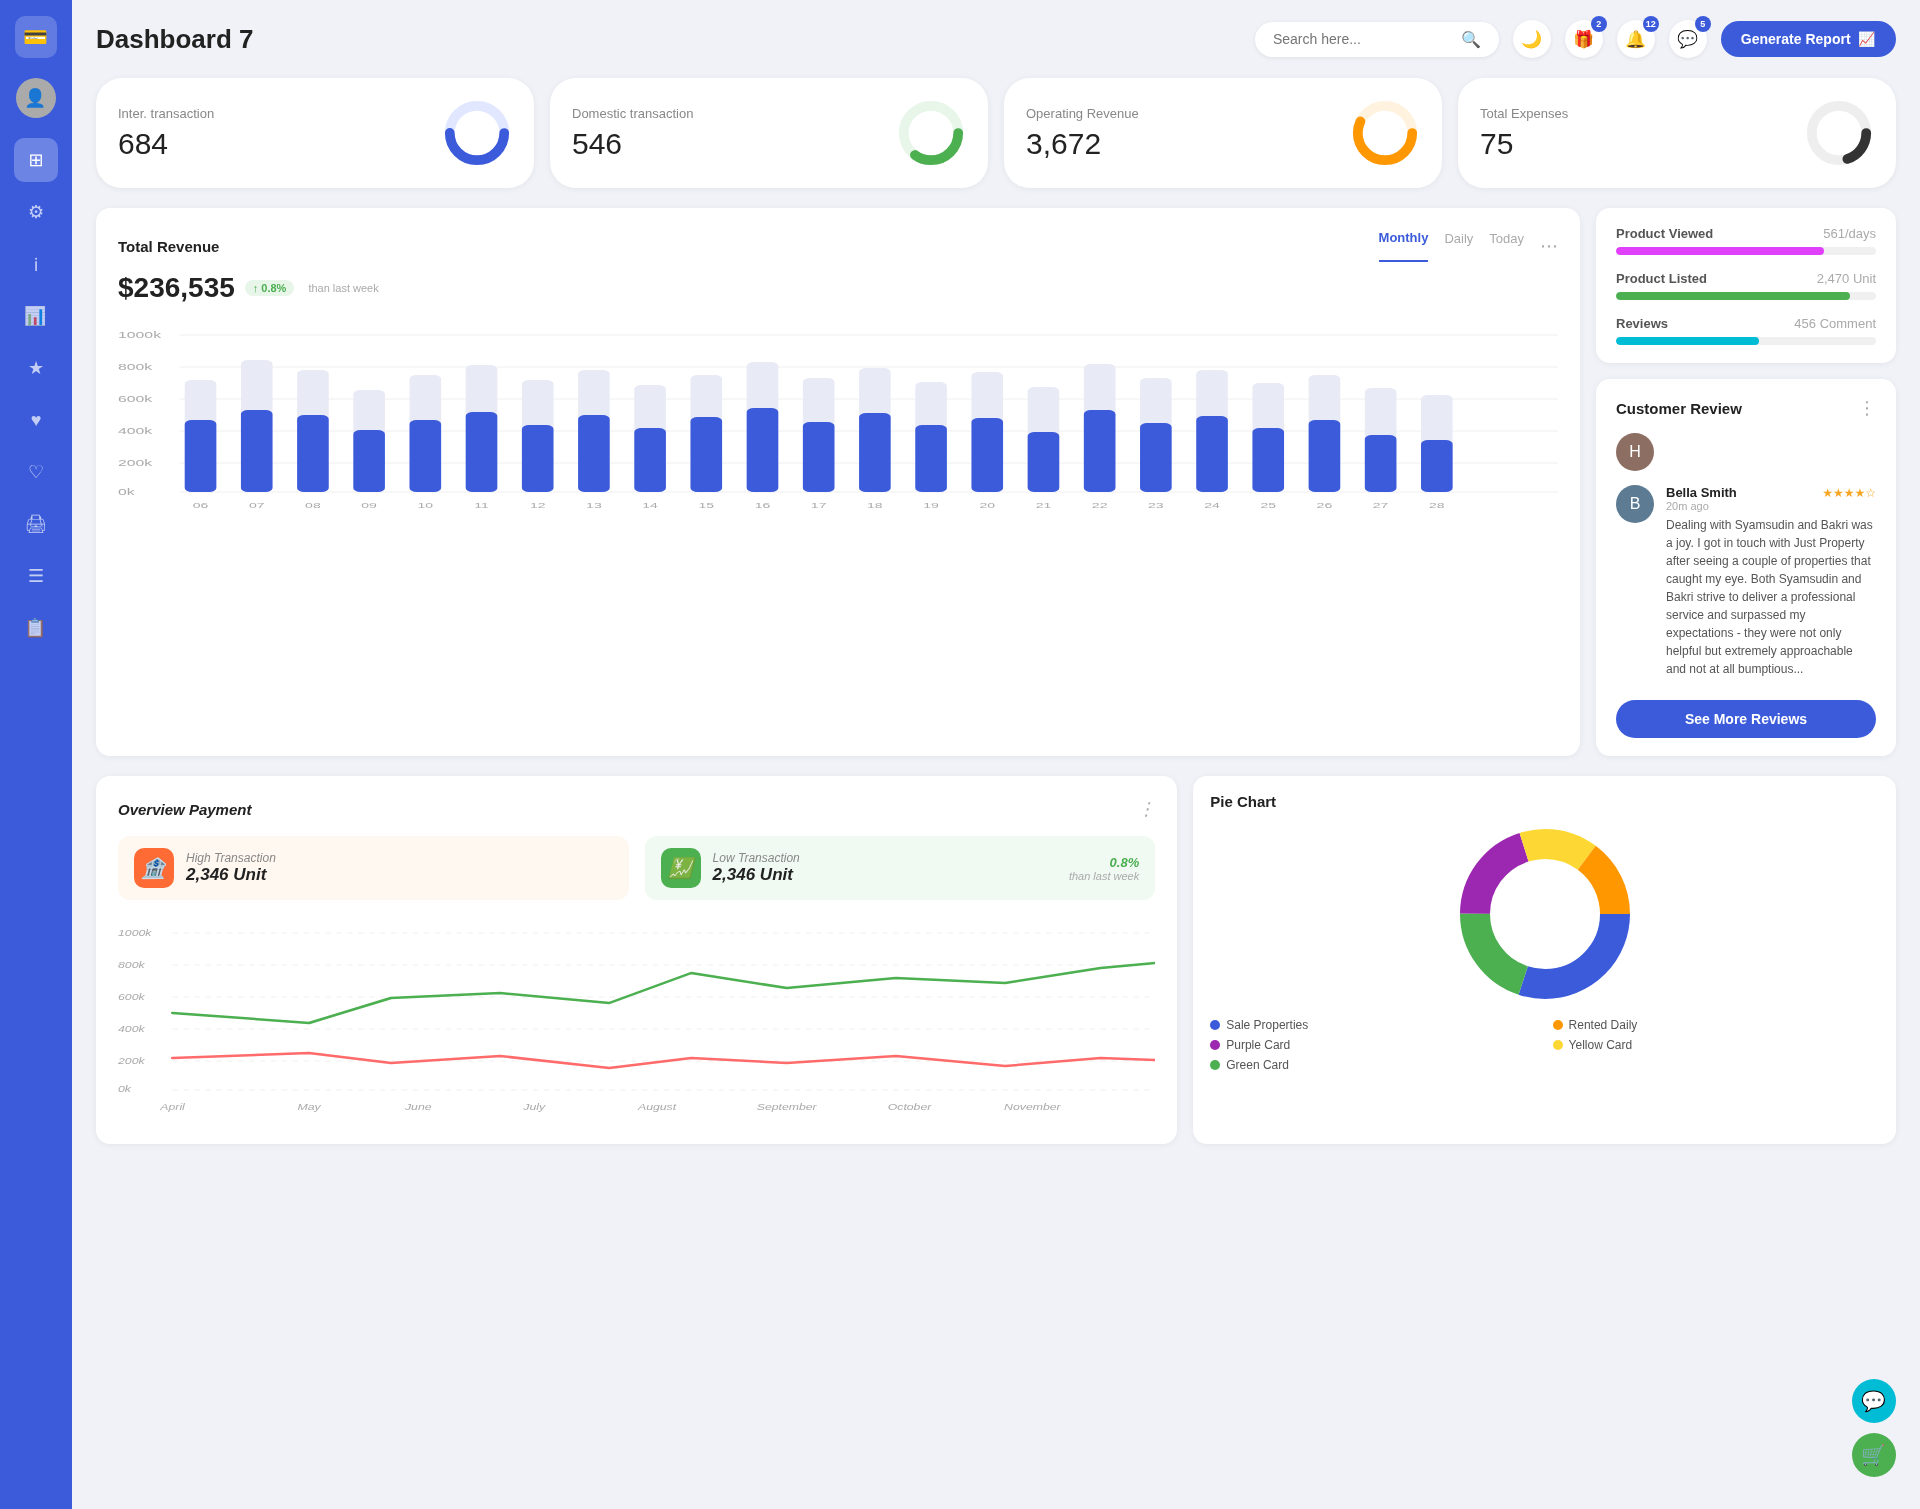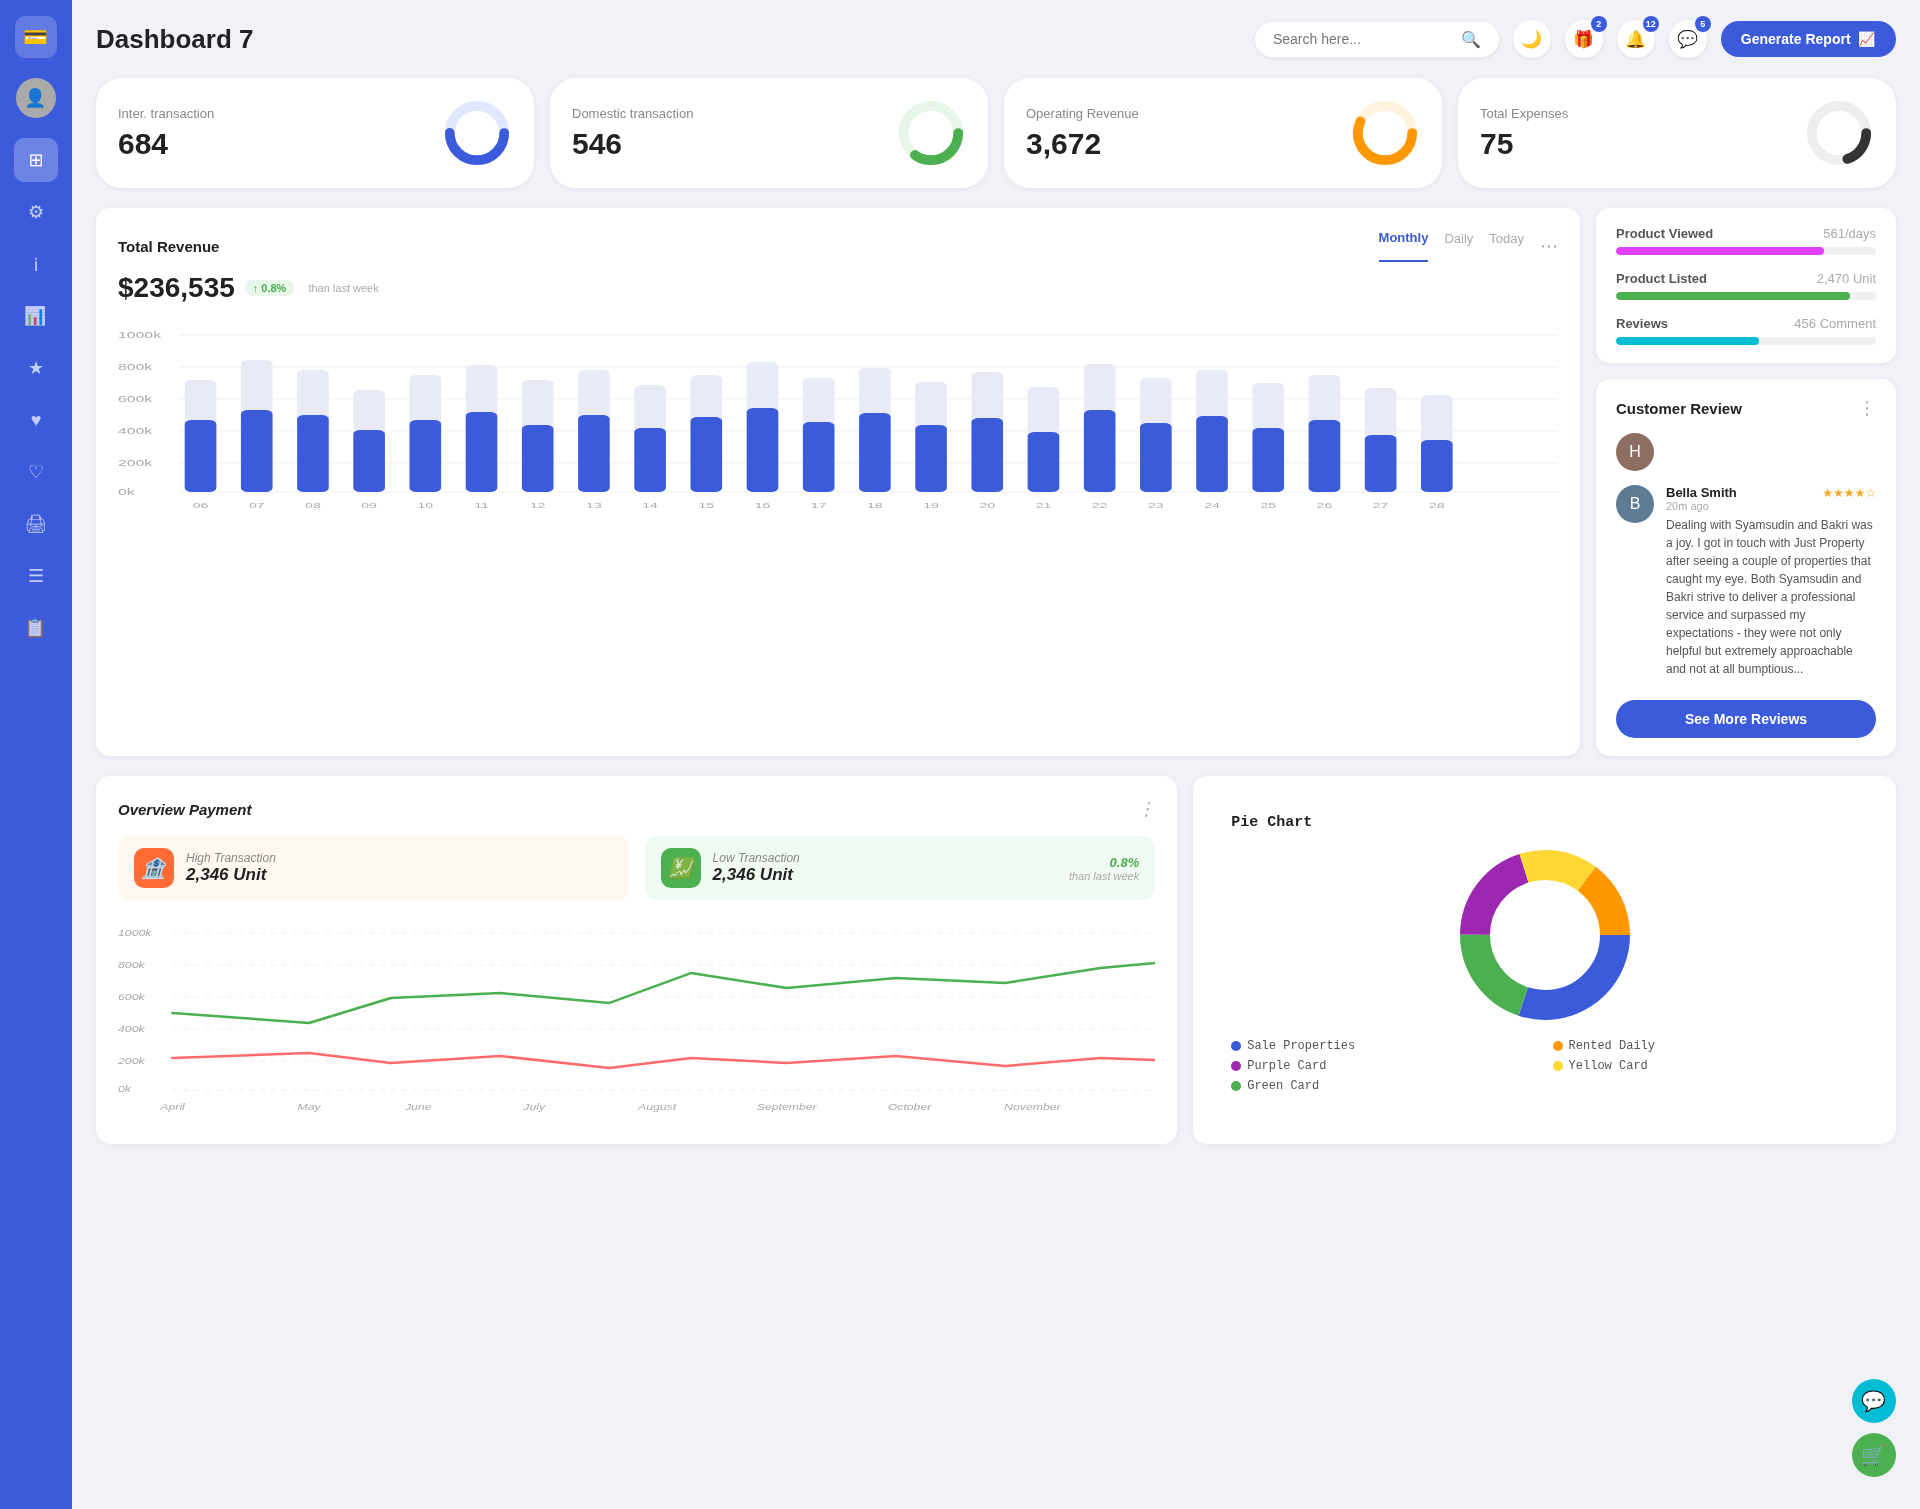--- a/index.html
+++ b/index.html
@@ -121,21 +121,21 @@
     .stat-card {
       background: white;
       border-radius: 26px;
       padding: 20px 22px;
       display: flex;
       align-items: center;
       justify-content: space-between;
       box-shadow: 0 1px 6px rgba(0,0,0,0.06);
     }
     .stat-label { font-size: 13px; color: #888; margin-bottom: 6px; }
-    .stat-value { font-size: 30px; font-weight: 700; color: #222; }
+    .stat-value { font-size: 30px; font-weight: 400; color: #222; }
 
     
     .donut-wrap { width: 70px; height: 70px; }
     .donut-wrap svg { width: 100%; height: 100%; }
 
     
     .content-row {
       display: grid;
       grid-template-columns: 1fr 300px;
       gap: 16px;
@@ -208,21 +208,21 @@
       margin-top: 8px;
     }
 
     
     .bottom-row {
       display: grid;
       grid-template-columns: 1fr 0.65fr;
       gap: 16px;
     }
     .overview-card { background: white; border-radius: 14px; padding: 22px; box-shadow: 0 1px 6px rgba(0,0,0,0.06); font-style: italic; }
-    .pie-card { background: white; border-radius: 14px; padding: 38px; box-shadow: 0 1px 6px rgba(0,0,0,0.06); font-family: Liberation Mono, monospace; }
+    .pie-card { background: white; border-radius: 14px; padding: 17px; box-shadow: 0 1px 6px rgba(0,0,0,0.06); }
 
     .overview-header { display: flex; align-items: center; justify-content: space-between; margin-bottom: 16px; }
     .trans-boxes { display: flex; gap: 16px; margin-bottom: 18px; }
     .trans-box {
       display: flex; align-items: center; gap: 12px;
       background: #fff8f0;
       border-radius: 12px;
       padding: 12px 16px;
       flex: 1;
     }

